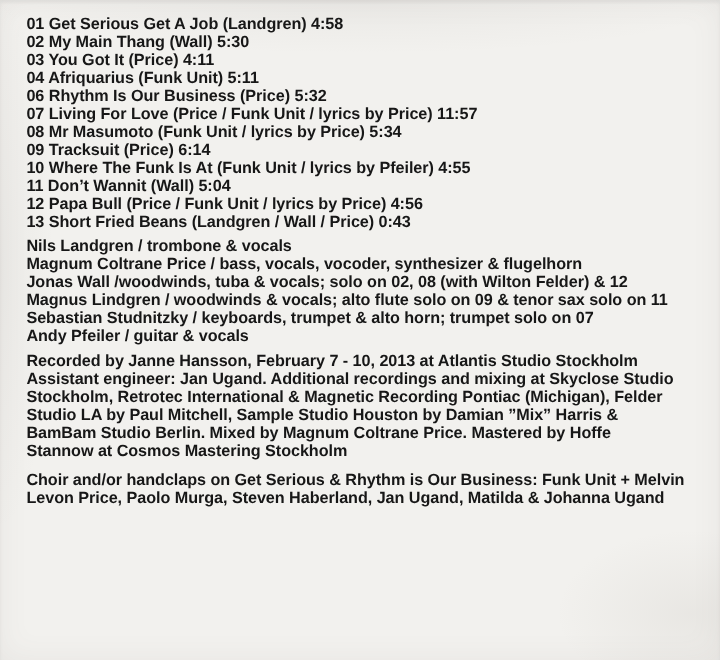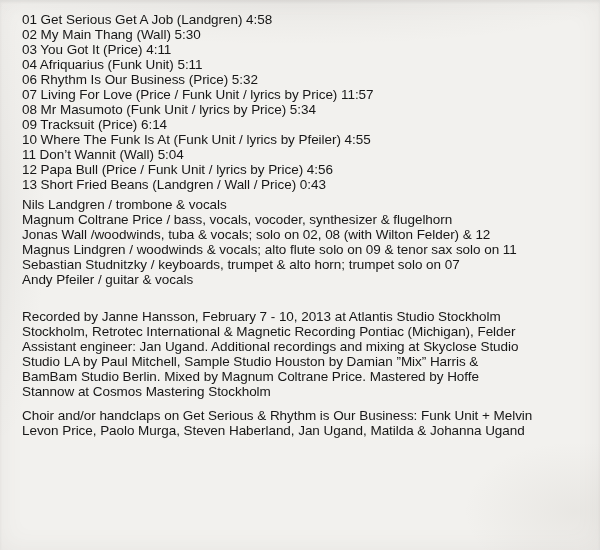--- a/index.html
+++ b/index.html
@@ -22,29 +22,29 @@
     background:
       radial-gradient(160px 100px at 96% 93%, rgba(150,142,132,0.10), transparent 70%),
       radial-gradient(420px 60px at 50% 0%, rgba(110,105,100,0.06), transparent 75%),
       radial-gradient(60px 300px at 0% 40%, rgba(110,105,100,0.05), transparent 75%),
       #f2f1ee;
     box-shadow:
       inset 0 2px 3px rgba(0,0,0,0.06),
       inset 0 0 26px rgba(95,90,82,0.07);
     color: #171717;
     font-size: 13.5px;
-    font-weight: 400;
+    font-weight: 700;
     line-height: 15px;
     letter-spacing: -0.05px;
     overflow: hidden;
   }
   .block { margin: 0; }
   .block .line { white-space: nowrap; }
   .personnel-block    { margin-top: 5px;  }
-  .recording-block    { margin-top: 22px;  }
+  .recording-block    { margin-top: 6px;  }
   .arrangements-block { margin-top: 9px;  }
   .vinyl-block        { margin-top: 15px; }
 </style>
 </head>
 <body>
 
 <div class="scan-page">
 
   <div class="block tracklist-block">
     <div class="line">01 Get Serious Get A Job (Landgren) 4:58</div>
@@ -65,22 +65,22 @@
     <div class="line">Nils Landgren / trombone &amp; vocals</div>
     <div class="line">Magnum Coltrane Price / bass, vocals, vocoder, synthesizer &amp; flugelhorn</div>
     <div class="line">Jonas Wall /woodwinds, tuba &amp; vocals; solo on 02, 08 (with Wilton Felder) &amp; 12</div>
     <div class="line">Magnus Lindgren / woodwinds &amp; vocals; alto flute solo on 09 &amp; tenor sax solo on 11</div>
     <div class="line">Sebastian Studnitzky / keyboards, trumpet &amp; alto horn; trumpet solo on 07</div>
     <div class="line">Andy Pfeiler / guitar &amp; vocals</div>
   </div>
 
   <div class="block recording-block">
     <div class="line">Recorded by Janne Hansson, February 7 - 10, 2013 at Atlantis Studio Stockholm</div>
+    <div class="line">Assistant engineer: Jan Ugand. Additional recordings and mixing at Skyclose Studio</div>
     <div class="line">Stockholm, Retrotec International &amp; Magnetic Recording Pontiac (Michigan), Felder</div>
-    <div class="line">Assistant engineer: Jan Ugand. Additional recordings and mixing at Skyclose Studio</div>
     <div class="line">Studio LA by Paul Mitchell, Sample Studio Houston by Damian ”Mix” Harris &amp;</div>
     <div class="line">BamBam Studio Berlin. Mixed by Magnum Coltrane Price. Mastered by Hoffe</div>
     <div class="line">Stannow at Cosmos Mastering Stockholm</div>
   </div>
 
   <div class="block arrangements-block">
     <div class="line">Choir and/or handclaps on Get Serious &amp; Rhythm is Our Business: Funk Unit + Melvin</div>
     <div class="line">Levon Price, Paolo Murga, Steven Haberland, Jan Ugand, Matilda &amp; Johanna Ugand</div>
   </div>
 

